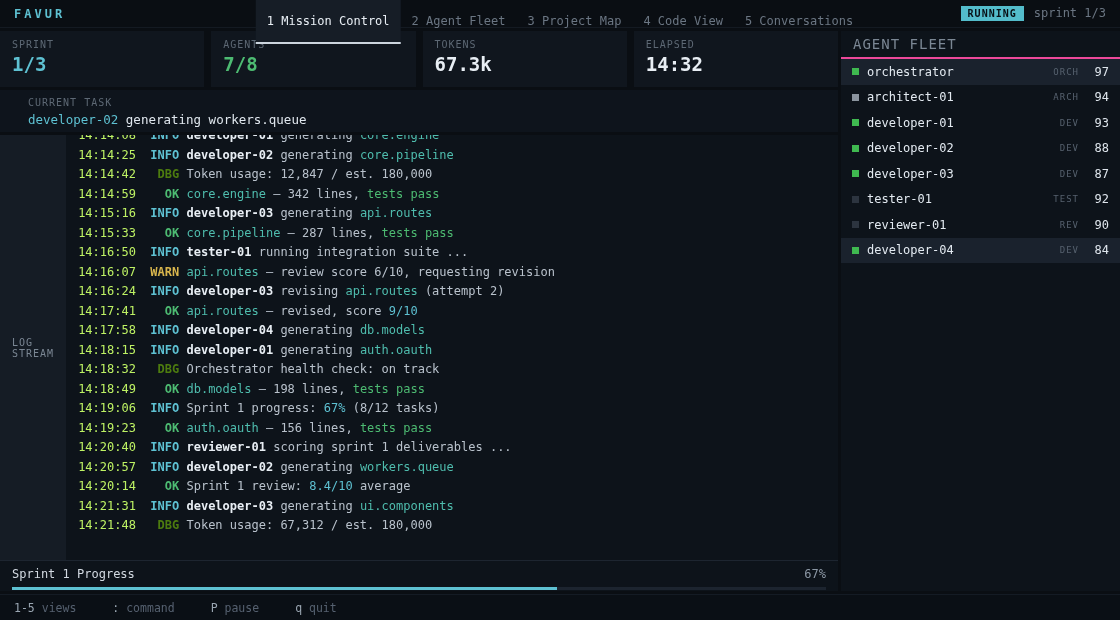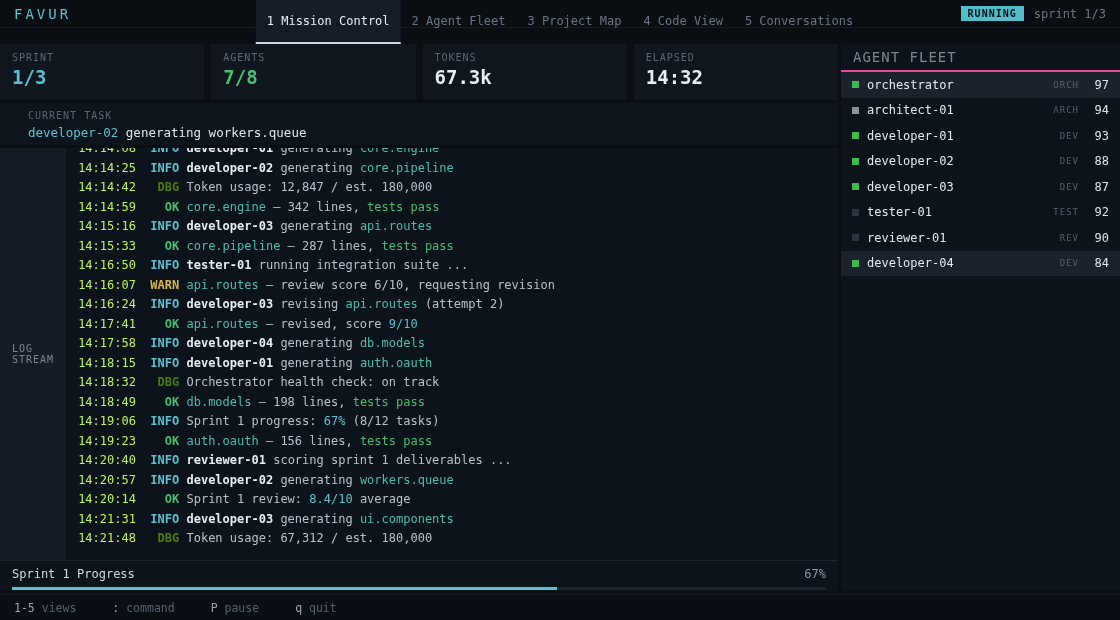--- a/index.html
+++ b/index.html
@@ -1,28 +1,28 @@
 <!DOCTYPE html>
 <html><head>
 <meta charset="utf-8">
 <style>
   *{margin:0;padding:0;box-sizing:border-box}
   html,body{width:1120px;height:620px;overflow:hidden}
   body{background:#0a0e13;color:#c3ccd5;font-family:"DejaVu Sans Mono",monospace;font-size:12px;display:flex;flex-direction:column}
 
   .header{flex:0 0 28px;height:28px;display:flex;align-items:center;padding:0 14px;position:relative;background:#0a0e13;border-bottom:1px solid #141a22}
-  .logo{color:#5ec1d2;font-weight:normal;letter-spacing:3px;font-size:14px}
+  .logo{color:#5ec1d2;font-weight:bold;letter-spacing:3px;font-size:12px}
   .tab-bar{position:absolute;left:50%;top:0;transform:translateX(-50%);display:flex;height:44px}
   .tab{display:flex;align-items:center;padding:0 11px;color:#6b7683;border-bottom:2px solid transparent;white-space:nowrap}
   .tab.active{color:#e8eef4;background:#161d26;border-bottom:2px solid #ccd5de}
-  .header-right{margin-left:auto;display:flex;align-items:center;gap:10px}
+  .header-right{margin-left:auto;display:flex;align-items:flex-start;gap:10px}
   .badge{background:#53bccb;color:#081016;font-size:10px;font-weight:bold;letter-spacing:1px;padding:2px 7px}
   .sprint-label{color:#6b7683}
 
-  .middle{flex:1;display:flex;margin-top:16px;min-height:0}
+  .middle{flex:1;display:flex;margin-top:3px;min-height:0}
   .left-col{flex:0 0 838px;width:838px;display:flex;flex-direction:column;min-height:0}
 
   .stats-row{display:grid;grid-template-columns:repeat(4,1fr);gap:7px;flex:0 0 56px;height:56px}
   .stat{background:#10161e;padding:8px 12px}
   .stat-label{font-size:10px;letter-spacing:1px;color:#5d6874}
   .stat-value{font-size:19px;font-weight:bold;margin-top:3px}
   .c-cyan{color:#5ec1d2}.c-green{color:#4dbb72}.c-white{color:#e8eef4}
 
   .task-panel{margin-top:3px;background:#0e141c;padding:7px 28px;flex:0 0 42px;height:42px}
   .task-label{font-size:10px;letter-spacing:1px;color:#5d6874}

